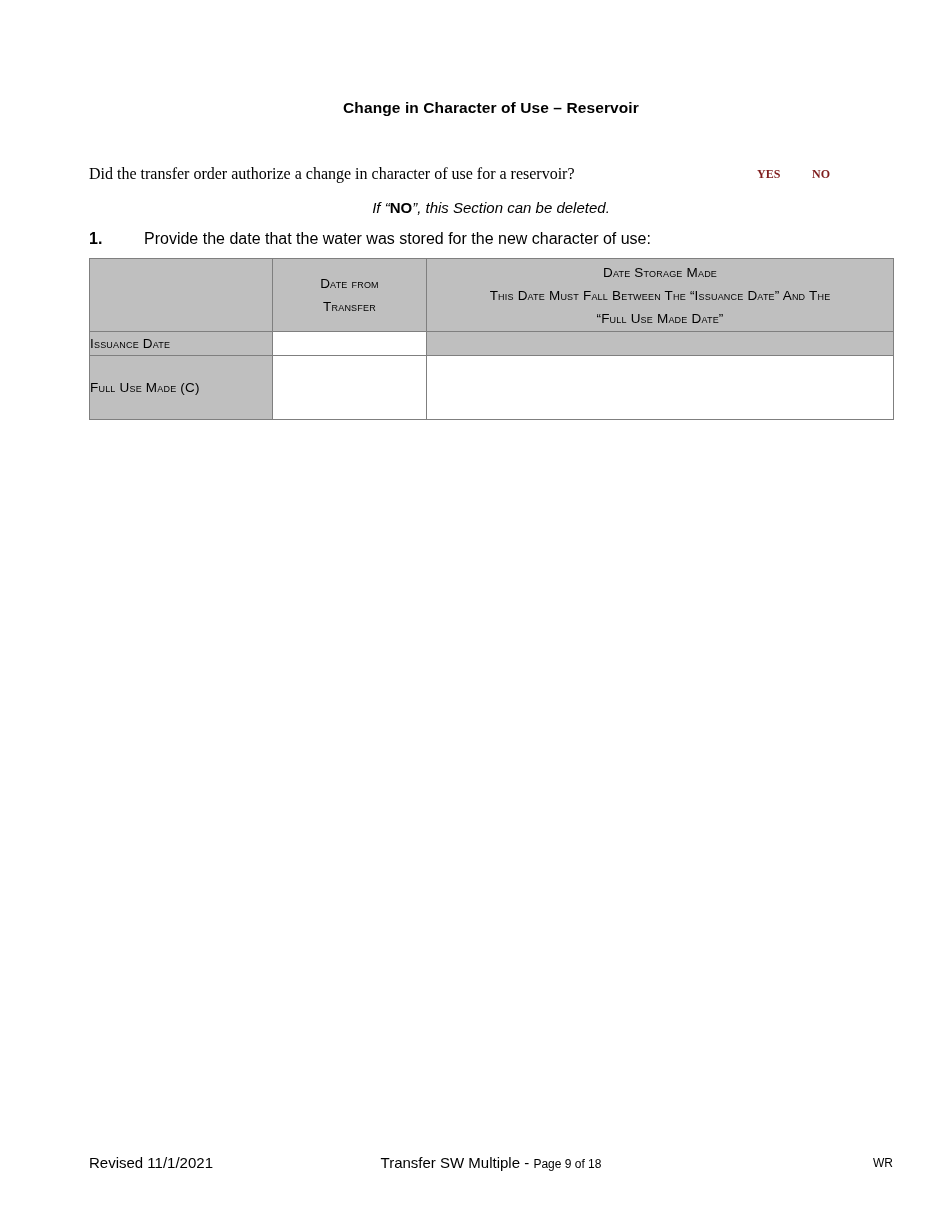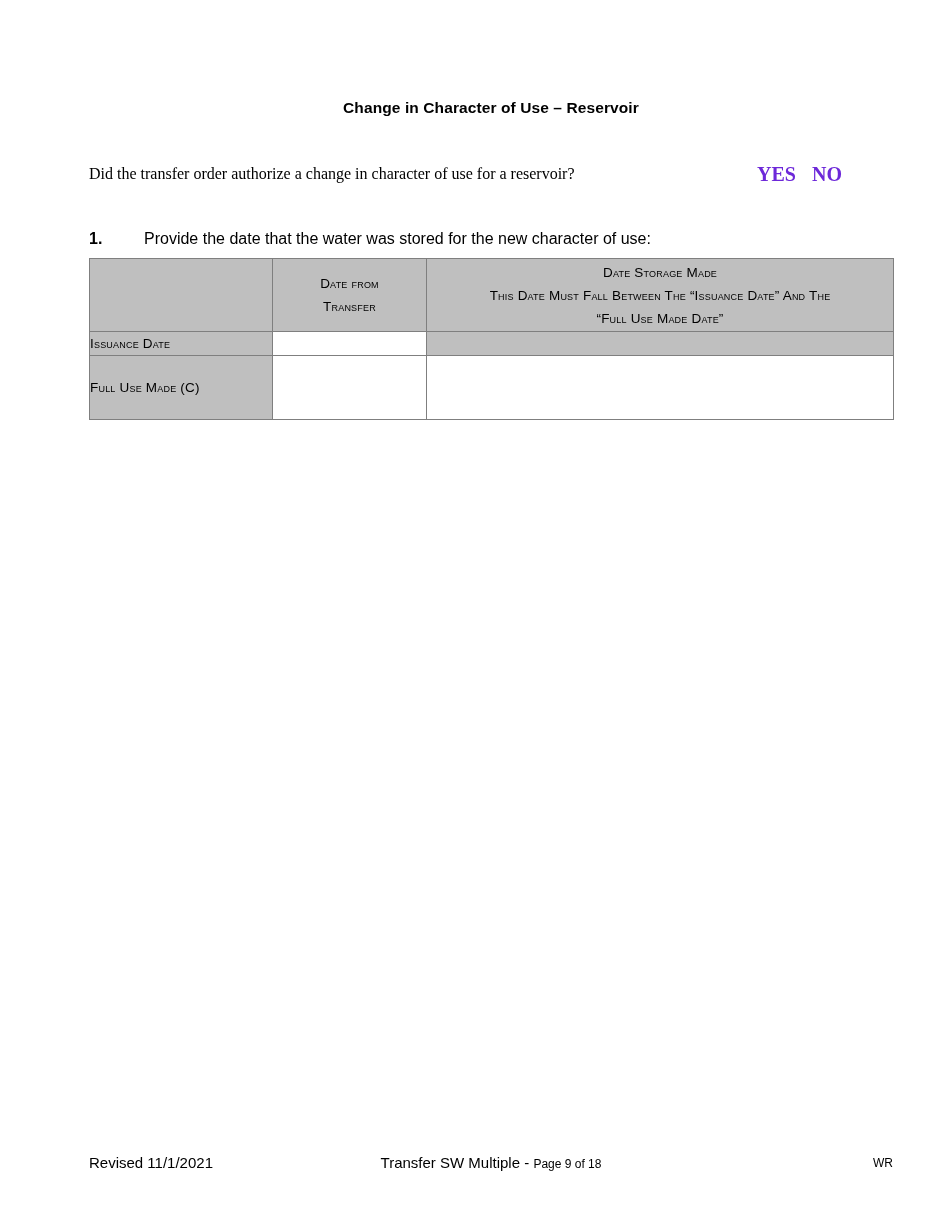--- a/index.html
+++ b/index.html
@@ -57,24 +57,24 @@
     position: absolute;
     left: 0;
     top: 0;
     font-size: 16px;
     line-height: 22px;
     white-space: nowrap;
   }
   .answer-yes, .answer-no {
     position: absolute;
     top: 0;
-    font-size: 20px;
-    line-height: 22px;
-    font-weight: bold;
-    color: #6d28d9;
+    font-size: 12px;
+    line-height: 22px;
+    font-weight: bold;
+    color: #7f1d1d;
   }
   .answer-yes { left: 668px; }
   .answer-no  { left: 723px; }
 
   .note-line {
     position: absolute;
     left: 89px;
     top: 197px;
     width: 804px;
     text-align: center;
@@ -198,20 +198,21 @@
 <div class="page">
 
   <div class="doc-subtitle">Change in Character of Use – Reservoir</div>
 
   <div class="question-row">
     <span class="question-text">Did the transfer order authorize a change in character of use for a reservoir?</span>
     <span class="answer-yes">YES</span>
     <span class="answer-no">NO</span>
   </div>
 
+  <div class="note-line"><span>If “</span><span class="strong-no">NO</span><span>”, this Section can be deleted.</span></div>
 
   <div class="item-row">
     <span class="item-number">1.</span>
     <span class="item-text">Provide the date that the water was stored for the new character of use:</span>
   </div>
 
   <table class="form-table">
     <colgroup>
       <col class="col-label">
       <col class="col-date">

